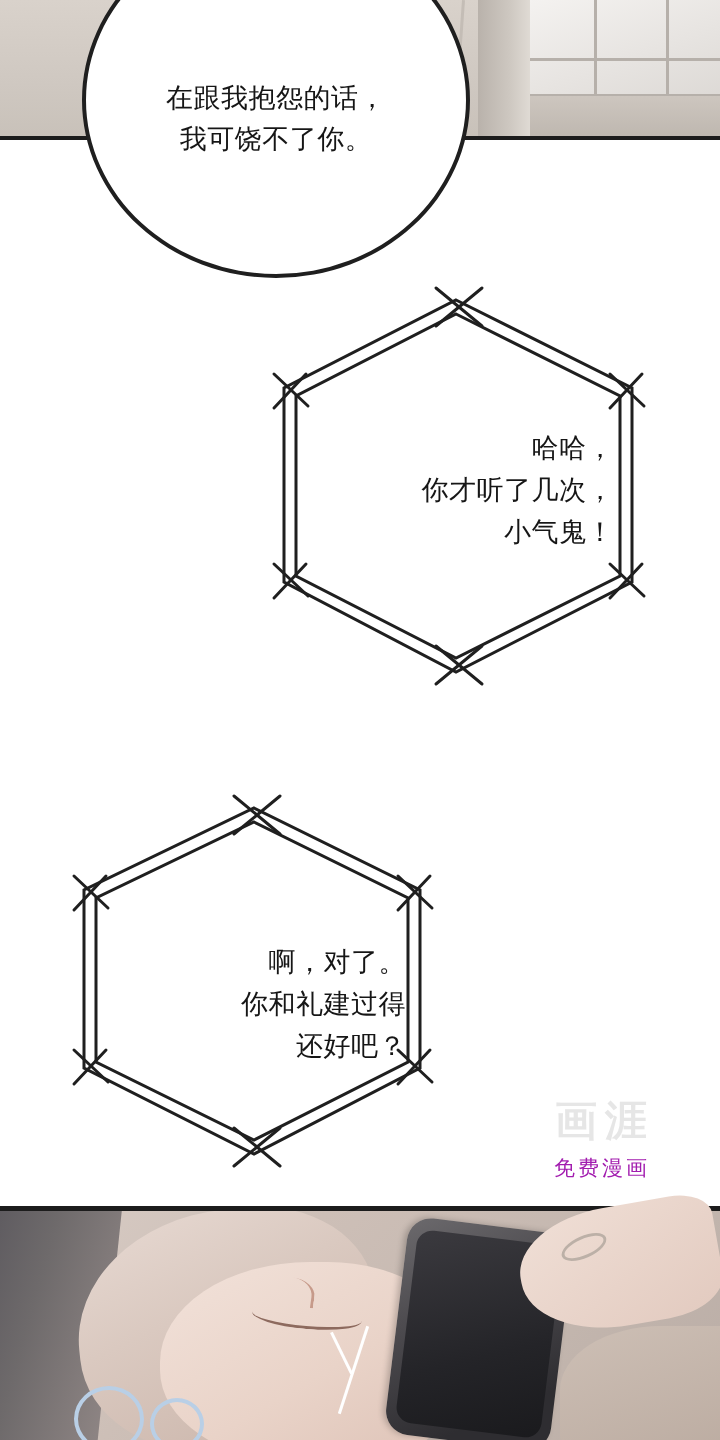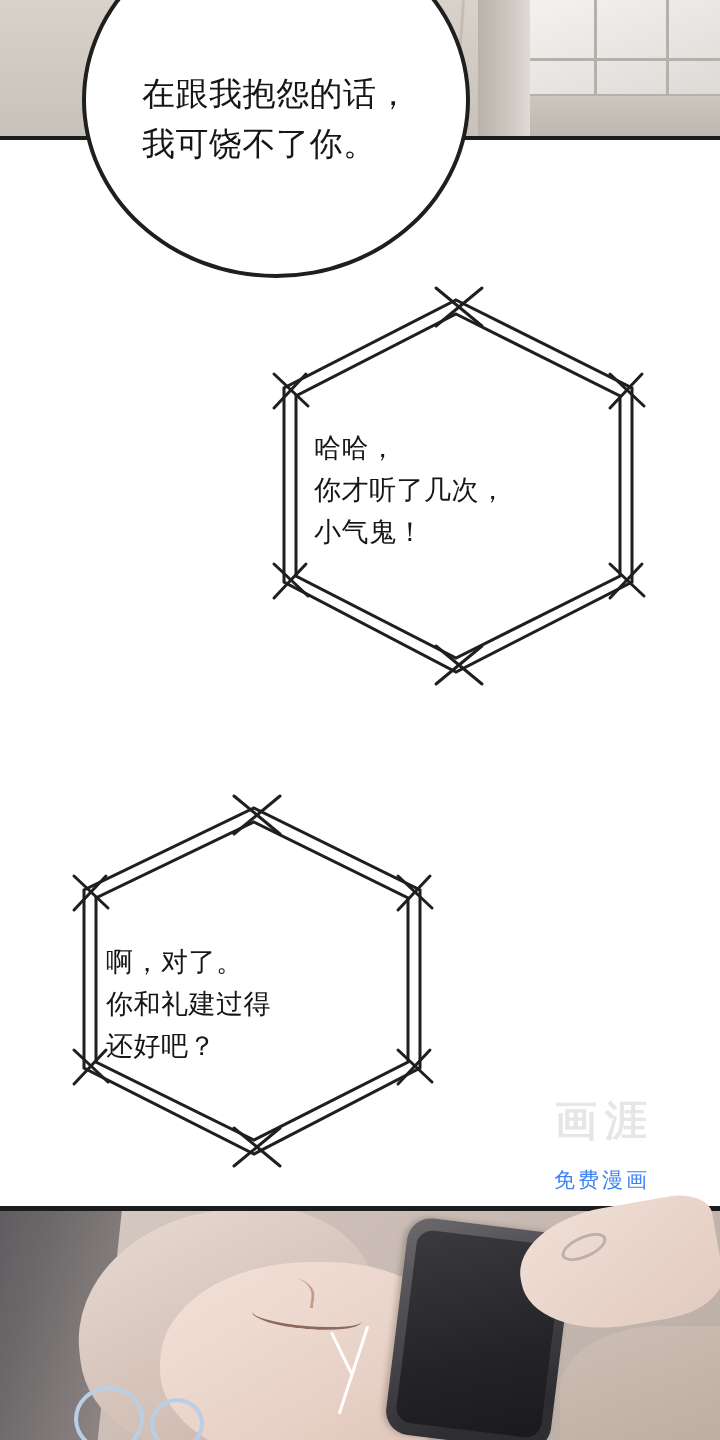--- a/index.html
+++ b/index.html
@@ -85,41 +85,42 @@
     border: 4px solid #1f1f1f;
     border-radius: 50%;
     background: #ffffff;
     box-sizing: border-box;
     display: flex;
     align-items: center;
     justify-content: center;
   }
   .balloon-round .text {
     margin-top: 38px;
-    font-size: 33px;
+    text-align: center;
+    font-size: 27px;
     line-height: 1.52;
     color: #161616;
     letter-spacing: 0.5px;
     white-space: pre-line;
     font-weight: 500;
   }
 
   
   .hex-wrap {
     position: absolute;
   }
   .hex-wrap svg {
     position: absolute;
     left: 0;
     top: 0;
     overflow: visible;
   }
   .hex-text {
     position: absolute;
-    text-align: left;
+    text-align: right;
     font-size: 27px;
     line-height: 1.55;
     color: #161616;
     letter-spacing: 0.5px;
     white-space: pre-line;
     font-weight: 500;
   }
 
   #hex1 { left: 250px; top: 282px; width: 420px; height: 420px; }
   #hex1 .hex-text { left: 64px; top: 146px; width: 300px; }
@@ -146,23 +147,23 @@
     font-size: 42px;
     font-weight: 700;
     color: #e6e6e6;
     letter-spacing: 2px;
     line-height: 1;
   }
   .watermark .wm-main span {
     display: inline-block;
   }
   .watermark .wm-sub {
-    margin-top: 24px;
+    margin-top: 12px;
     font-size: 21px;
-    color: #3b82f6;
+    color: #a21caf;
     letter-spacing: 3px;
   }
 
   
   .bottom-panel {
     position: absolute;
     left: 0;
     top: 1206px;
     width: 720px;
     height: 234px;

